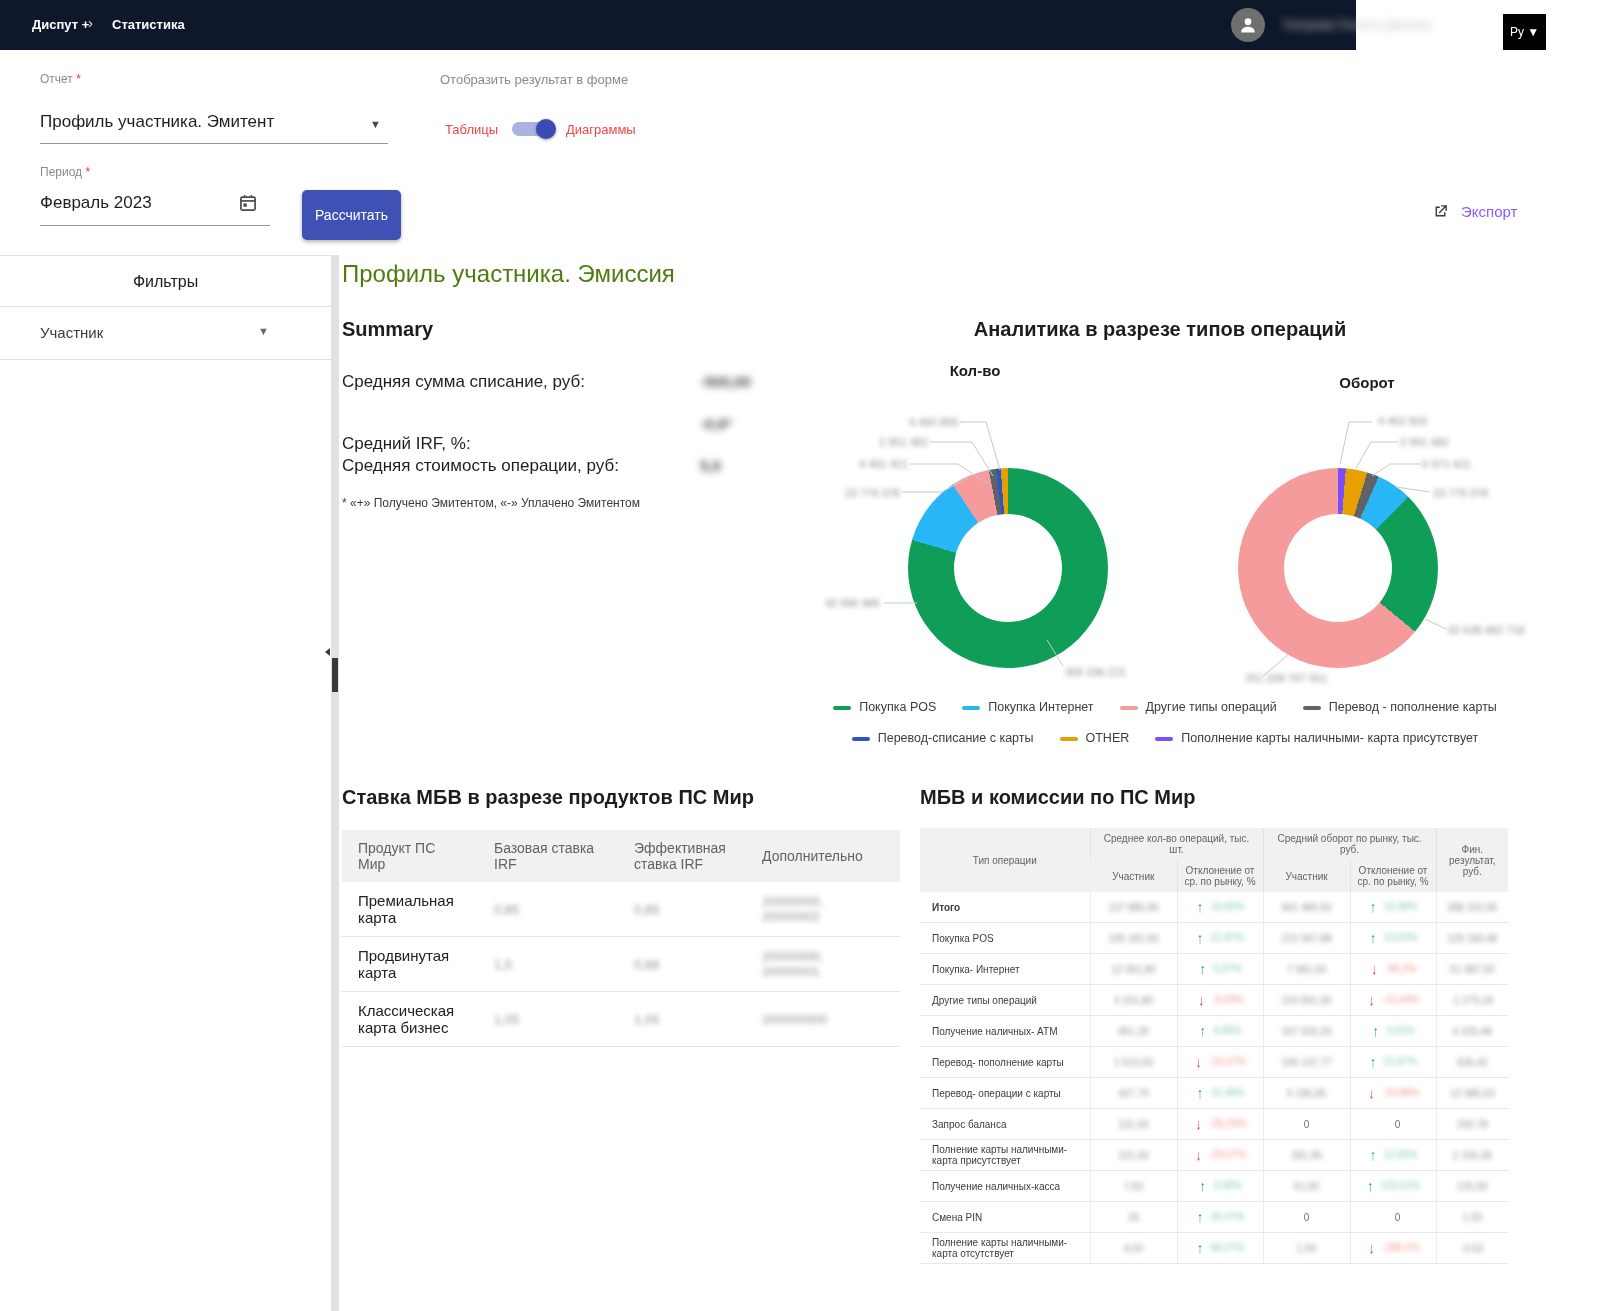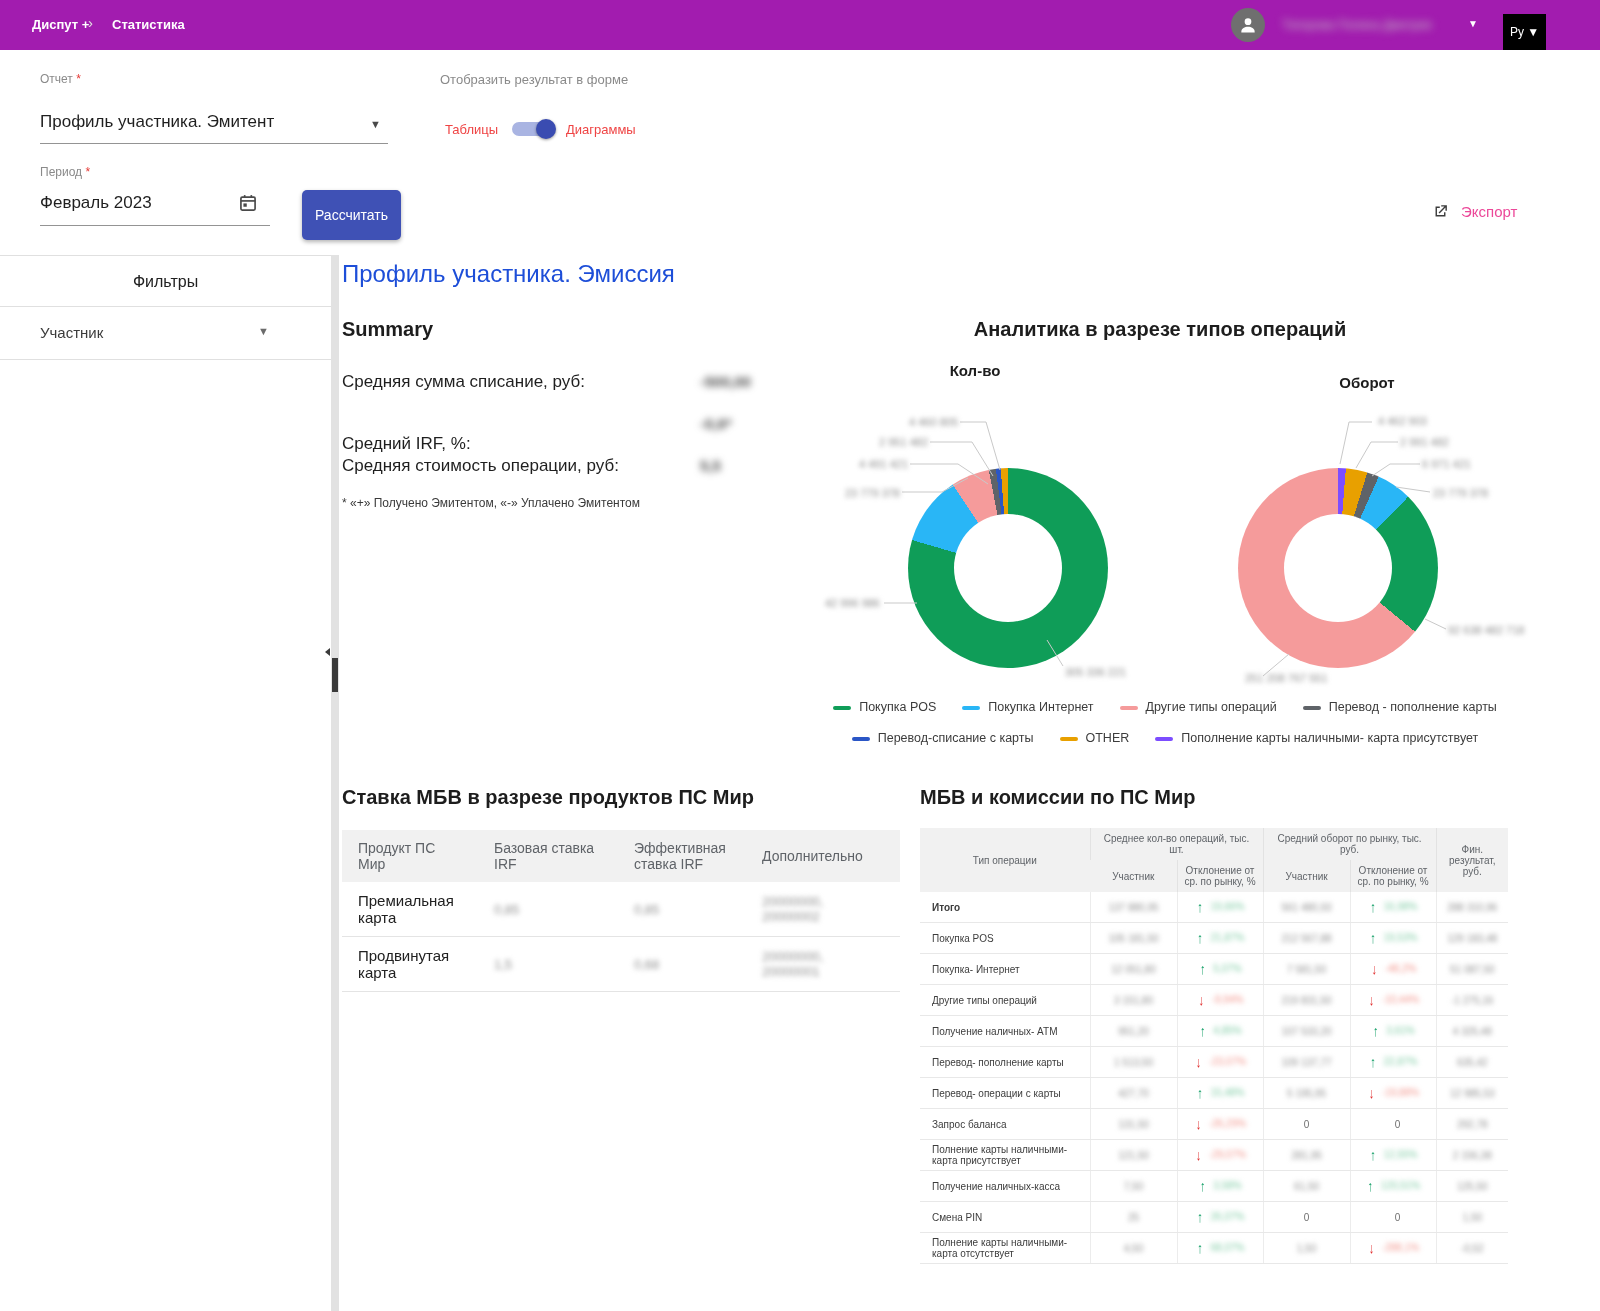--- a/index.html
+++ b/index.html
@@ -1,20 +1,20 @@
 <!DOCTYPE html>
 <html><head>
 <meta charset="utf-8">
 <style>
   html,body{margin:0;padding:0}
   body{width:1600px;height:1311px;position:relative;overflow:hidden;background:#fff;
        font-family:"Liberation Sans",sans-serif;color:#212121}
   .abs{position:absolute}
   
-  .topbar{position:absolute;left:0;top:0;width:1600px;height:50px;background:#a21caf;color:#fff}
+  .topbar{position:absolute;left:0;top:0;width:1356px;height:50px;background:#0f172a;color:#fff}
   .tb-brand{position:absolute;left:32px;top:17px;font-size:13px;font-weight:bold;cursor:pointer}
   .tb-chev{position:absolute;left:88px;top:14px;font-size:15px;color:#e0e0e0}
   .tb-page{position:absolute;left:112px;top:17px;font-size:13px;font-weight:bold}
   .avatar{position:absolute;left:1231px;top:8px;width:34px;height:34px;border-radius:50%;
           background:#6f6f6f;display:flex;align-items:center;justify-content:center}
   .user-name{position:absolute;left:1282px;top:18px;width:150px;font-size:12px;color:#c4c4c4;
              white-space:nowrap;overflow:hidden;filter:blur(4px)}
   .tb-caret{position:absolute;left:1468px;top:18px;font-size:10px;color:#fff}
   .langbox{position:absolute;left:1503px;top:14px;width:43px;height:36px;background:#000;color:#fff;
            display:flex;align-items:center;justify-content:center;font-size:12px;cursor:pointer}
@@ -25,34 +25,34 @@
   .select-text{font-size:17px;color:#1f1f1f}
   .sel-caret{position:absolute;font-size:11px;color:#4a4a4a}
   .btn{position:absolute;background:#3f51b5;color:#fff;border:none;border-radius:5px;
        font-size:14px;font-family:inherit;box-shadow:0 2px 4px rgba(0,0,0,.3);cursor:pointer}
   .toggle-label{position:absolute;font-size:13px;color:#ef4444}
   .switch{position:absolute;left:512px;top:122px;width:40px;height:14px;border-radius:7px;
           background:#a9b4e2;cursor:pointer}
   .switch .thumb{position:absolute;right:-4px;top:-3px;width:20px;height:20px;border-radius:50%;
           background:#3a4cb1;box-shadow:0 1px 3px rgba(0,0,0,.4)}
   .export{position:absolute;left:1432px;top:203px;display:flex;align-items:center;gap:12px;
-          font-size:15px;color:#ec4899;cursor:pointer}
+          font-size:15px;color:#8b5cf6;cursor:pointer}
   
   .filters-panel{position:absolute;left:0;top:255px;width:331px;height:1056px;border-top:1px solid #e0e0e0}
   .filters-title{position:absolute;left:0;top:17px;width:331px;text-align:center;font-size:16px;color:#212121}
   .f-div{position:absolute;left:0;width:331px;border-top:1px solid #e0e0e0}
   .member-row{position:absolute;left:0;top:51px;width:331px;height:52px;cursor:pointer}
   .member-label{position:absolute;left:40px;top:17px;font-size:15px;color:#3c3c3c}
   .member-caret{position:absolute;left:258px;top:18px;font-size:11px;color:#6b6b6b}
   .vtrack{position:absolute;left:331px;top:255px;width:8px;height:1056px;background:#e2e2e2}
   .vthumb{position:absolute;left:332px;top:658px;width:6px;height:34px;background:#3a3a3a;cursor:grab}
   .vhandle{position:absolute;left:325px;top:648px;width:0;height:0;border-top:4px solid transparent;
            border-bottom:4px solid transparent;border-right:5px solid #3a3a3a}
   
-  .page-title{position:absolute;left:342px;top:260px;font-size:24px;color:#1d4ed8}
+  .page-title{position:absolute;left:342px;top:260px;font-size:24px;color:#4d7c0f}
   .h2{position:absolute;font-size:20px;font-weight:bold;color:#1d1d1d}
   .sum-row-label{position:absolute;left:342px;font-size:17px;color:#1f1f1f}
   .sum-row-value{position:absolute;left:700px;font-size:15px;color:#4a4a4a;font-weight:bold;filter:blur(3.5px)}
   .footnote{position:absolute;left:342px;top:496px;font-size:12px;color:#3a3a3a}
   .chart-sub{position:absolute;font-size:15px;font-weight:bold;color:#1d1d1d;width:160px;text-align:center}
   
   .donut{position:absolute;width:200px;height:200px;border-radius:50%}
   .donut::after{content:"";position:absolute;inset:46px;background:#fff;border-radius:50%}
   .cl{position:absolute;font-size:11px;color:#8a8a8a;white-space:nowrap;filter:blur(2.5px)}
   .callout-lines{position:absolute;left:800px;top:400px;pointer-events:none}
@@ -260,20 +260,26 @@
       <td>Премиальная карта</td>
         <td class="num">0,85</td>
       <td class="num">0,85</td>
         <td class="num">20000000, 20000002</td>
     </tr>
     <tr>
       <td>Продвинутая карта</td>
         <td class="num">1,5</td>
       <td class="num">0,68</td>
         <td class="num">20000000, 20000001</td>
+    </tr>
+    <tr>
+      <td>Классическая карта бизнес</td>
+        <td class="num">1,05</td>
+      <td class="num">1,05</td>
+        <td class="num">200000000</td>
     </tr>
   </tbody>
 </table>
 
 <div class="h2" style="left:920px;top:786px">МБВ и комиссии по ПС Мир</div>
 <table class="fees">
   <colgroup>
       <col style="width:170px">
       <col style="width:87px">
       <col style="width:86px">

